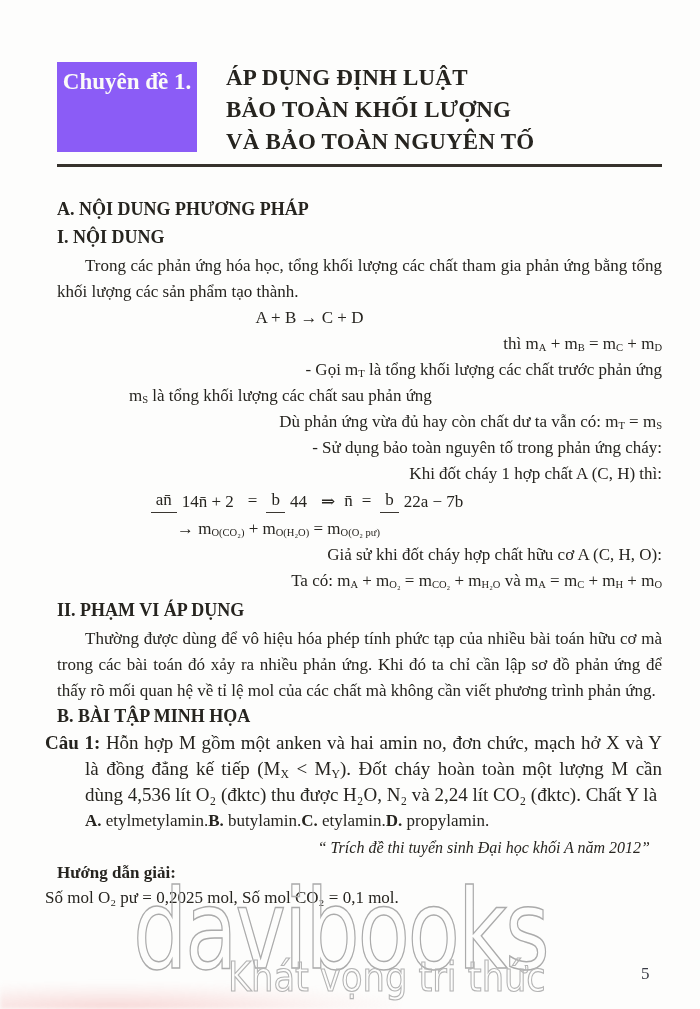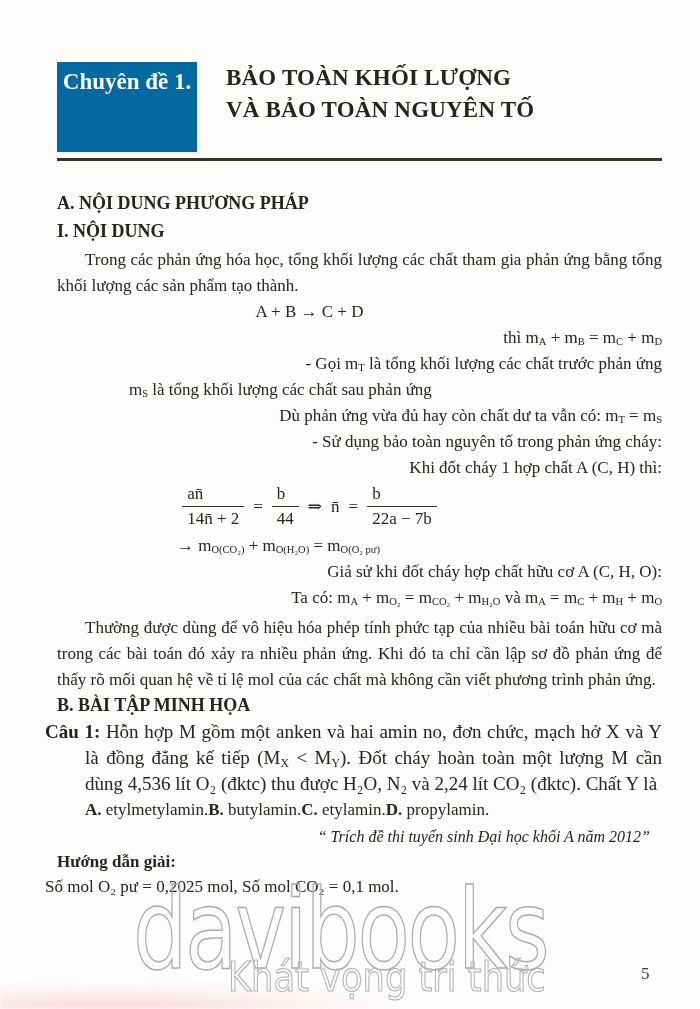--- a/index.html
+++ b/index.html
@@ -8,21 +8,21 @@
     background:#fdfdfc; overflow:hidden;
     font-family:"Liberation Serif","DejaVu Serif",serif;
     color:#26241f;
   }
   .content { position:absolute; left:57px; top:0; width:605px; }
 
   
   .header { display:flex; align-items:flex-start; margin-top:62px; }
   .badge {
     width:140px; height:90px; box-sizing:border-box;
-    background:#0369a1; color:#fbfbf8;
+    background:#8b5cf6; color:#fbfbf8;
     font-size:23px; font-weight:bold; text-align:center; padding-top:7px;
     flex-shrink:0;
   }
   .title-block { margin-left:29px; font-size:23px; font-weight:bold; line-height:32px; letter-spacing:.2px; }
   .header-rule { height:3px; background:#36322c; margin-top:6px; }
 
   
   .h { font-weight:bold; font-size:18px; line-height:24px; }
   .h-a   { margin-top:30px; }
   .h-sub { margin-top:4px; }
@@ -30,21 +30,21 @@
 
   .line { font-size:17px; line-height:26px; }
   .ind1 { margin-left:1px;text-align:right; }
   .ind2 { margin-left:72px; }
   .center-shift { text-align:center; margin-right:100px; }
   sub.s { font-size:62%; line-height:0; vertical-align:-0.22em; letter-spacing:0; }
 
   
   .formula-row { display:flex; align-items:center; justify-content:center; gap:9px;
                  font-size:17px; margin:2px 100px 0 0; }
-  .frac { display:inline-flex; flex-direction:column; }
+  .frac { display:inline-flex; align-items:center; }
   .frac .num { padding:0 5px 1px; border-bottom:1.4px solid #3a3631; line-height:22px; }
   .frac .den { padding:1px 5px 0; line-height:22px; }
 
   .oxy-line { margin-left:120px; margin-top:3px; }
 
   
   .cau1 { font-size:19px; line-height:26px; text-align:justify;
           margin-left:-12px; padding-left:40px; text-indent:-40px; margin-top:2px; }
   .bold { font-weight:bold; }
   .answers { display:flex; margin-left:28px;
@@ -79,20 +79,21 @@
 </head>
 <body>
 
 <div class="page">
 
   <div class="content">
 
     <div class="header">
       <div class="badge">Chuyên đề 1.</div>
       <div class="title-block">
+        <div>ÁP DỤNG ĐỊNH LUẬT</div>
         <div>BẢO TOÀN KHỐI LƯỢNG</div>
         <div>VÀ BẢO TOÀN NGUYÊN TỐ</div>
       </div>
     </div>
     <div class="header-rule"></div>
 
     <div class="h h-a">A. NỘI DUNG PHƯƠNG PHÁP</div>
     <div class="h h-sub">I. NỘI DUNG</div>
     <div class="para">Trong các phản ứng hóa học, tổng khối lượng các chất tham gia phản ứng bằng tổng khối lượng các sản phẩm tạo thành.</div>
 
@@ -127,20 +128,21 @@
         <span class="den">22a − 7b</span>
       </span>
     </div>
 
     <div class="line oxy-line"><span>→ m</span><sub class="s">O(CO₂)</sub><span> + m</span><sub class="s">O(H₂O)</sub><span> = m</span><sub class="s">O(O₂ pư)</sub></div>
 
     <div class="line ind1">Giả sử khi đốt cháy hợp chất hữu cơ A (C, H, O):</div>
 
     <div class="line ind1"><span>Ta có:  m</span><sub class="s">A</sub><span> + m</span><sub class="s">O₂</sub><span> = m</span><sub class="s">CO₂</sub><span> + m</span><sub class="s">H₂O</sub><span>  và m</span><sub class="s">A</sub><span> = m</span><sub class="s">C</sub><span> + m</span><sub class="s">H</sub><span> + m</span><sub class="s">O</sub></div>
 
+    <div class="h h-sub">II. PHẠM VI ÁP DỤNG</div>
     <div class="para">Thường được dùng để vô hiệu hóa phép tính phức tạp của nhiều bài toán hữu cơ mà trong các bài toán đó xảy ra nhiều phản ứng. Khi đó ta chỉ cần lập sơ đồ phản ứng để thấy rõ mối quan hệ về tỉ lệ mol của các chất mà không cần viết phương trình phản ứng.</div>
 
     <div class="h">B. BÀI TẬP MINH HỌA</div>
 
     <div class="cau1"><span class="bold">Câu 1:</span><span> </span><span>Hỗn hợp M gồm một anken và hai amin no, đơn chức, mạch hở X và Y là đồng đẳng kế tiếp (M</span><sub class="s">X</sub><span> &lt; M</span><sub class="s">Y</sub><span>). Đốt cháy hoàn toàn một lượng M cần dùng 4,536 lít O₂ (đktc) thu được H₂O, N₂ và 2,24 lít CO₂ (đktc). Chất Y là</span></div>
 
     <div class="answers">
       <span><span class="bold">A.</span> <span>etylmetylamin.</span></span>
       <span><span class="bold">B.</span> <span>butylamin.</span></span>
       <span><span class="bold">C.</span> <span>etylamin.</span></span>

